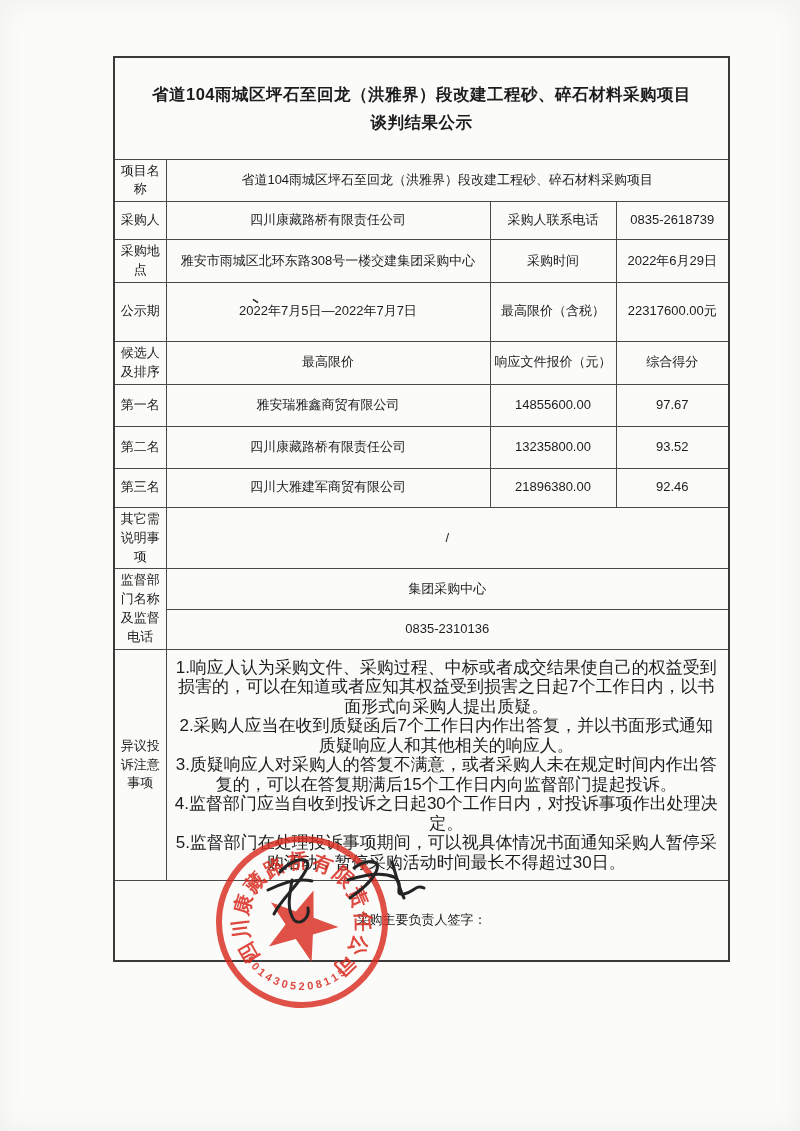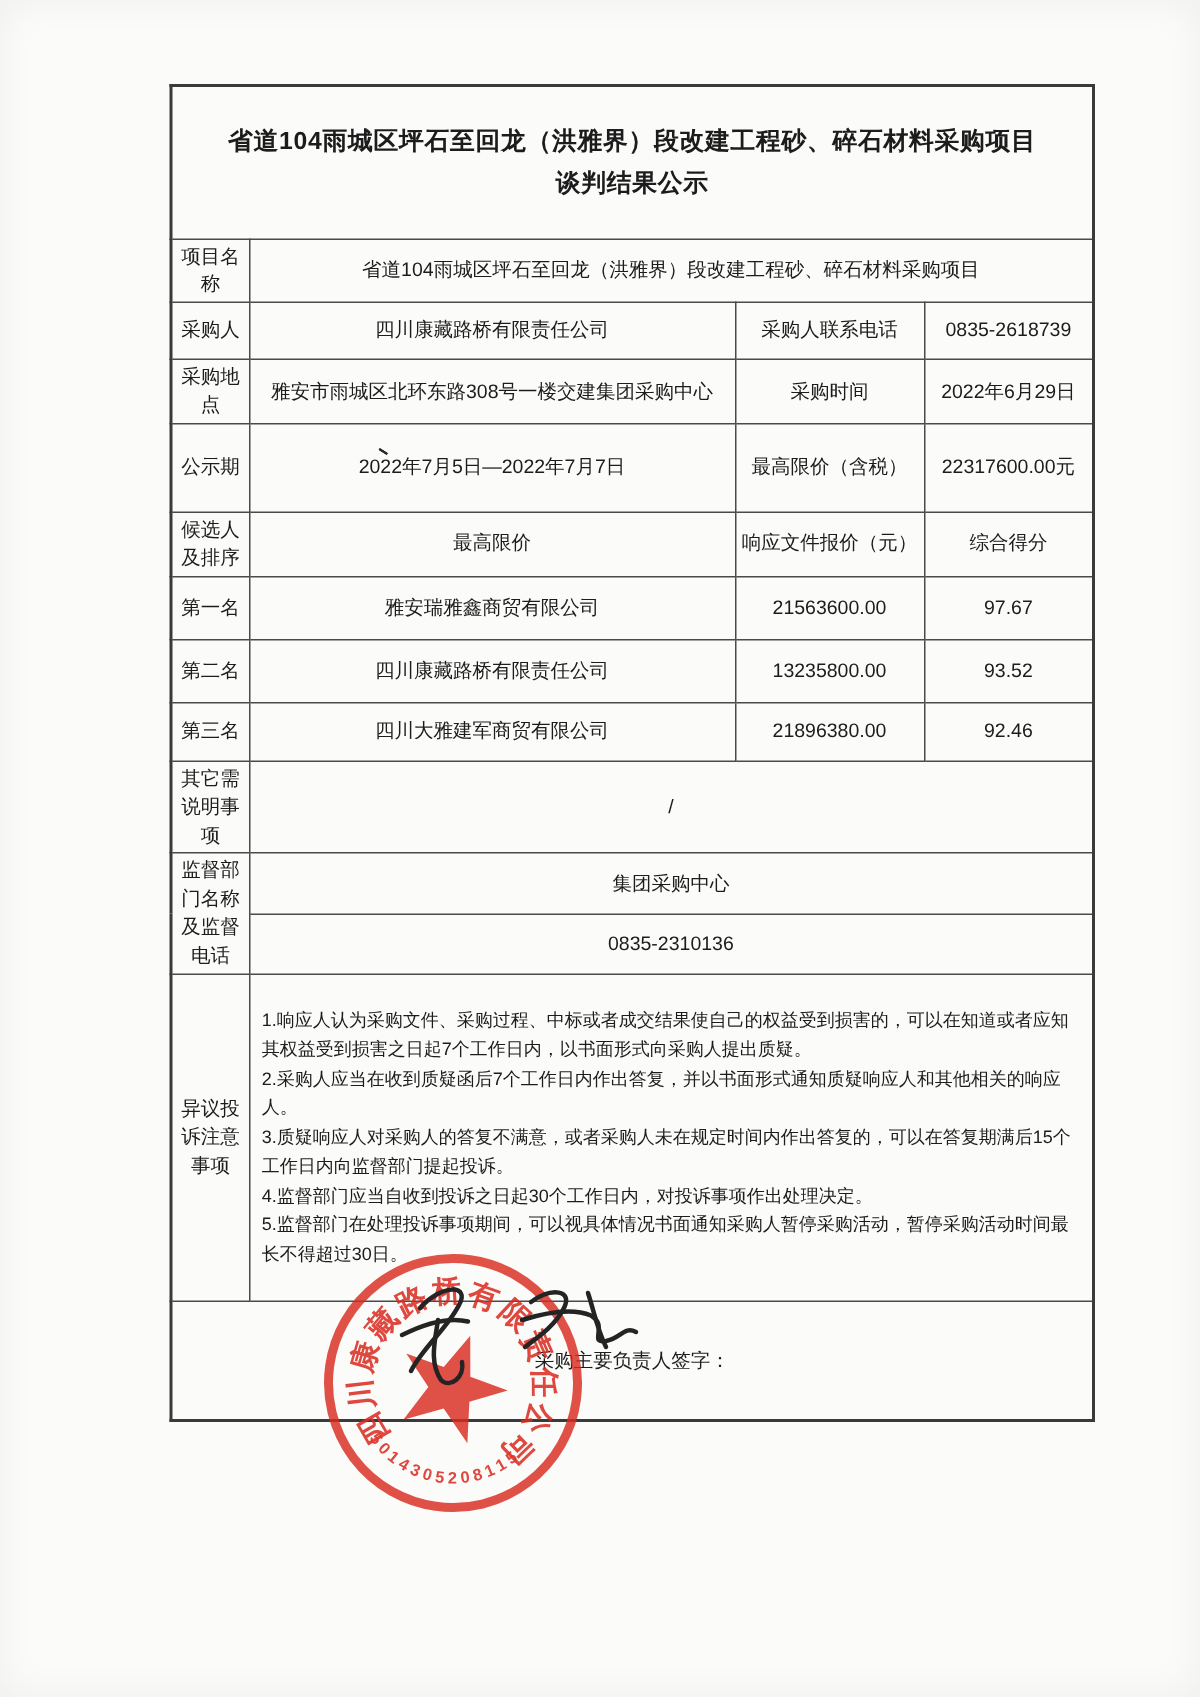--- a/index.html
+++ b/index.html
@@ -46,21 +46,21 @@
   .r-other{height:45px;margin-left:38px;}
   .r-superA{height:37px;}
   .r-superB{height:37px;}
   .r-notes{height:218px;}
   .r-sign{height:80px;}
   .title-line{
     text-align:center;font-weight:bold;font-size:16.5px;
     line-height:28px;letter-spacing:.5px;
   }
   .notes-block{padding:6px 6px 6px 4px;text-align:left;}
-  .note-line{line-height:19.5px;font-size:12px;}
+  .note-line{line-height:19.5px;font-size:17px;text-align:center;}
   .sign-cell{text-align:left;vertical-align:middle;padding-left:7px;position:relative;}
   
   .pen-mark{
     position:absolute;left:252px;top:300px;width:7px;height:0;
     border-top:2.5px solid #2a2a2a;transform:rotate(32deg);border-radius:2px;
   }
   
   .signature{position:absolute;left:258px;top:848px;z-index:6;}
   
   .seal{
@@ -132,21 +132,21 @@
     <tr class="r-cand-head">
       <td class="lbl">候选人及排序</td>
       <td>最高限价</td>
       <td>响应文件报价（元）</td>
       <td>综合得分</td>
     </tr>
 
     <tr class="r-cand1">
       <td class="lbl-center">第一名</td>
       <td>雅安瑞雅鑫商贸有限公司</td>
-      <td>21563600.00</td>
+      <td>14855600.00</td>
       <td>97.67</td>
     </tr>
 
     <tr class="r-cand2">
       <td class="lbl-center">第二名</td>
       <td>四川康藏路桥有限责任公司</td>
       <td>13235800.00</td>
       <td>93.52</td>
     </tr>
 

